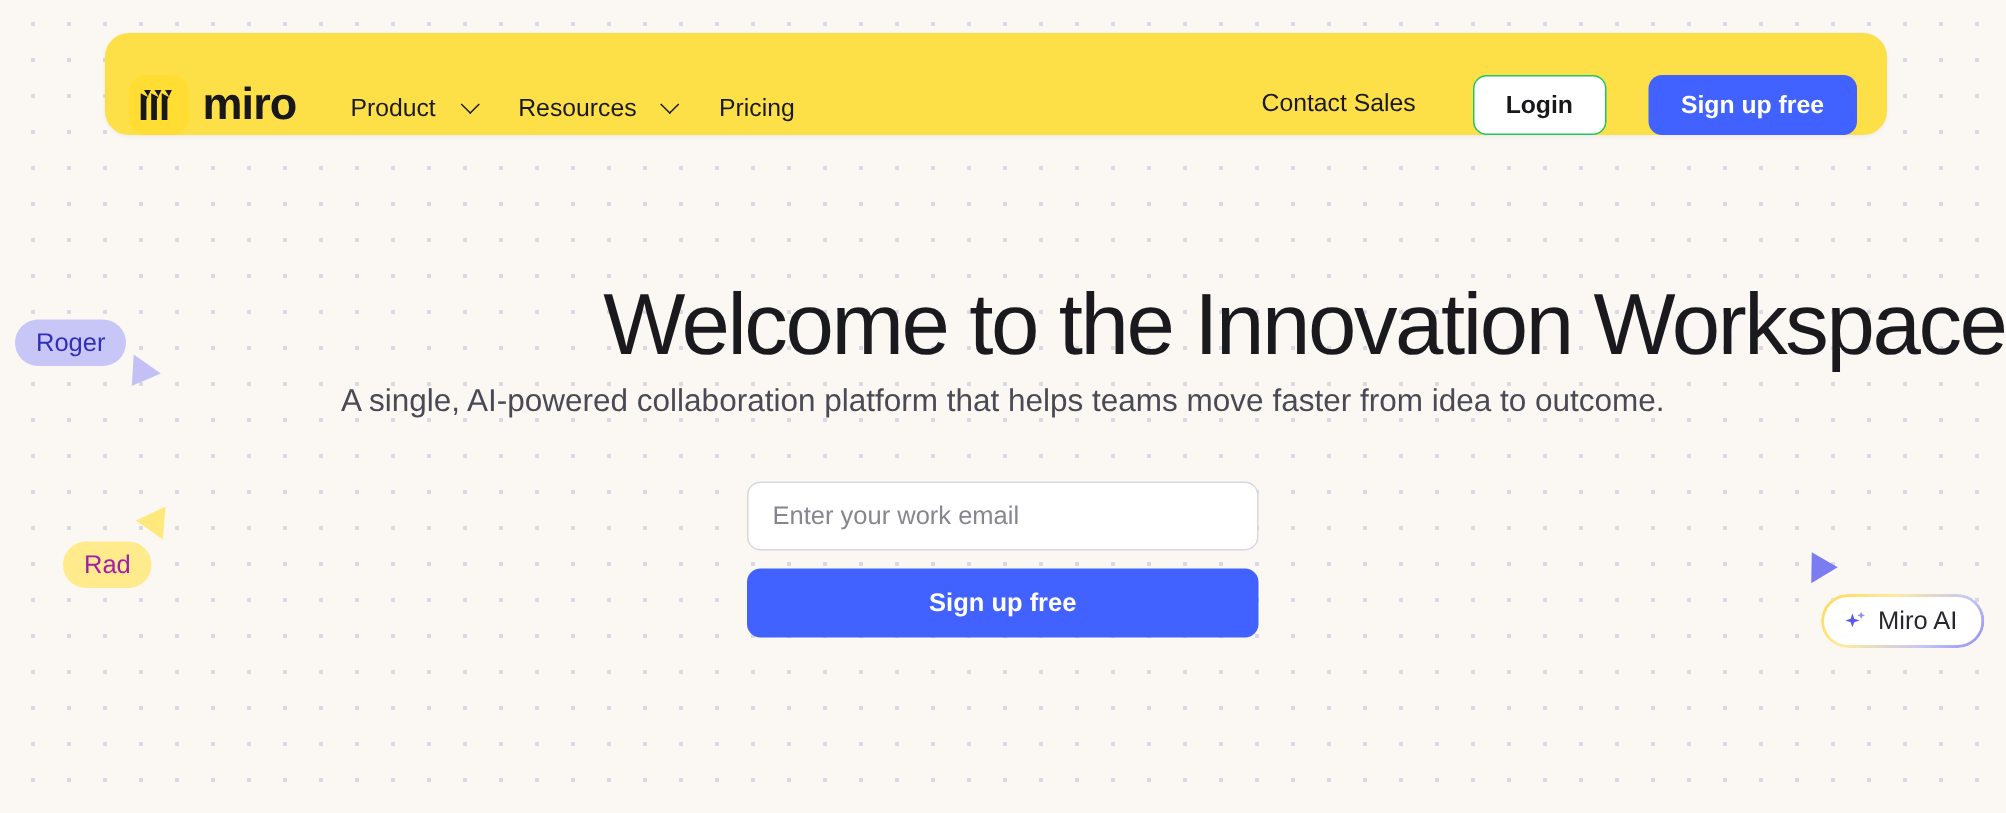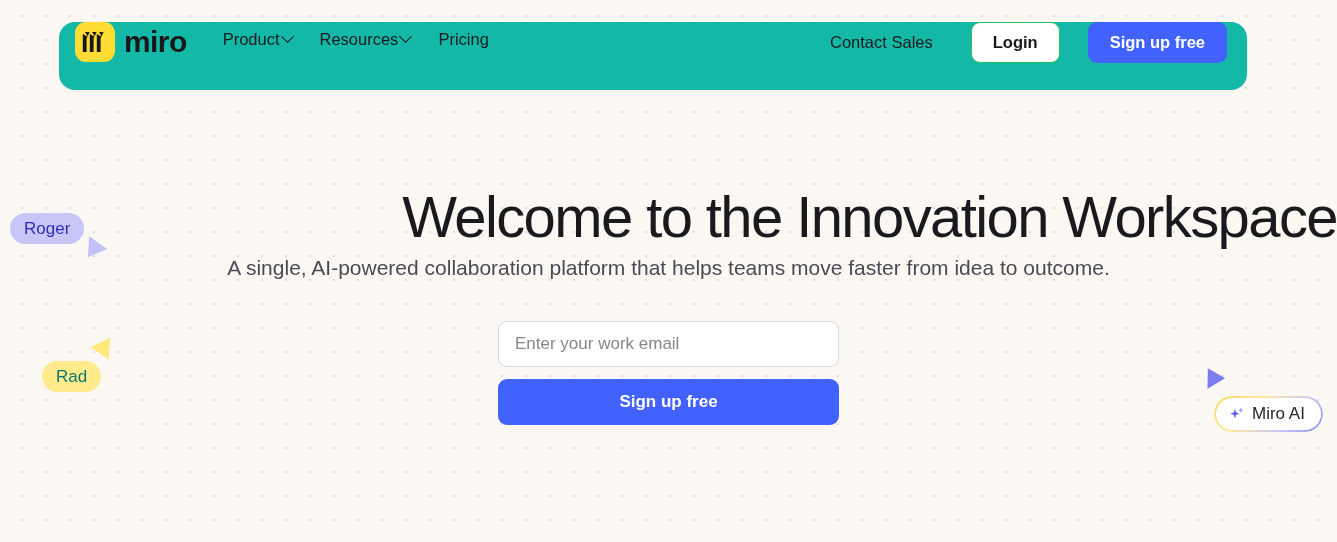--- a/index.html
+++ b/index.html
@@ -15,28 +15,28 @@
     background-color: #fbf8f3;
     background-image: radial-gradient(circle, #d9d8e3 1.4px, transparent 1.5px);
     background-size: 24px 24px;
     background-position: 10px 4px;
     position: relative;
   }
 
   
   .navbar {
     position: absolute;
-    left: 59px;
+    left: 70px;
     top: 22px;
     width: 1188px;
     height: 68px;
-    background: #14b8a6;
+    background: #fde047;
     border-radius: 16px;
     display: flex;
-    align-items: flex-start;
+    align-items: flex-end;
     padding: 0 20px 0 16px;
     box-shadow: 0 1px 3px rgba(0,0,0,0.05);
   }
 
   .brand {
     display: flex;
     align-items: center;
     gap: 9px;
     margin-right: 22px;
     text-decoration: none;
@@ -62,21 +62,21 @@
 
   .nav-links {
     display: flex;
     align-items: center;
     gap: 0px;
   }
 
   .nav-link {
     display: flex;
     align-items: center;
-    gap: 3px;
+    gap: 18px;
     font-size: 16.5px;
     color: #1a1a1e;
     padding: 8px 14px;
     border-radius: 8px;
     cursor: pointer;
     white-space: nowrap;
   }
 
   .chev {
     display: inline-block;
@@ -197,21 +197,21 @@
   .pill {
     border-radius: 999px;
     padding: 5px 14px;
     font-size: 17px;
     line-height: 1.25;
     white-space: nowrap;
     display: inline-block;
   }
 
   .pill-roger { background: #c8c6f7; color: #2f2fb8; text-align: center; }
-  .pill-rad   { background: #ffeb8c; color: #0f766e; }
+  .pill-rad   { background: #ffeb8c; color: #a21caf; }
 
   .arrow { position: absolute; width: 0; height: 0; }
 
   
   #cursor-roger { left: 10px; top: 213px; }
   #cursor-roger .arrow {
     left: 72px; top: 28px;
     border-left: 11px solid transparent;
     border-right: 11px solid transparent;
     border-bottom: 18px solid #c2c0f5;

